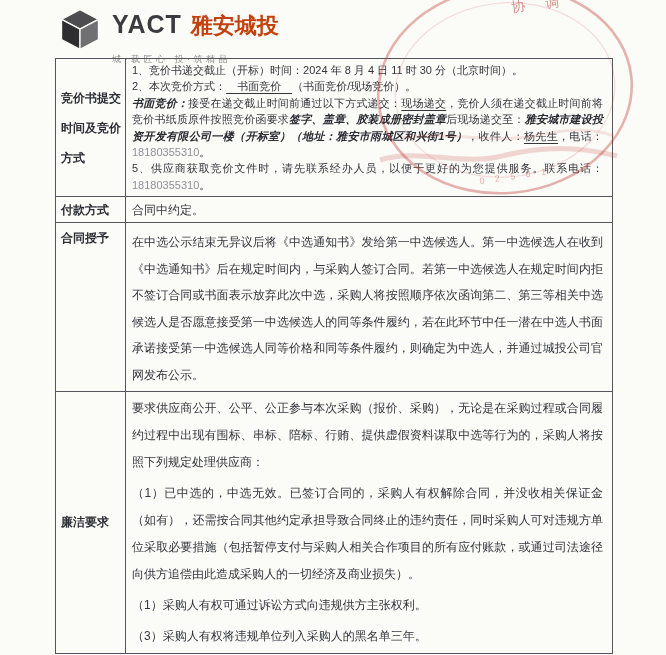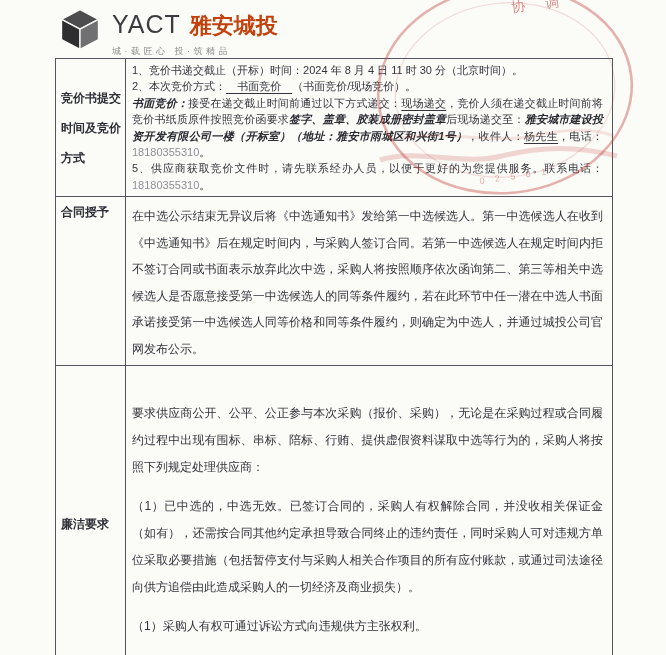--- a/index.html
+++ b/index.html
@@ -3,44 +3,44 @@
 <meta charset="utf-8">
 <style>
   html,body{margin:0;padding:0;background:#e9e9e7;}
   .page{position:relative;width:666px;height:655px;margin:0 auto;background:#fbfbf8;
         overflow:hidden;font-family:"Liberation Sans","DejaVu Sans",sans-serif;color:#34353c;}
   
   .brand{position:absolute;left:58px;top:8px;display:flex;align-items:flex-start;}
   .brand-logo{width:44px;height:44px;flex:0 0 auto;}
   .brand-text{margin-left:10px;padding-top:2px;}
   .brand-line{display:flex;align-items:baseline;}
-  .brand-acronym{font-size:25px;font-weight:400;letter-spacing:1px;color:#3c3c40;}
+  .brand-acronym{font-size:25px;font-weight:700;letter-spacing:1px;color:#3c3c40;}
   .brand-name{font-size:22px;font-weight:700;margin-left:9px;color:#c2410c;}
-  .brand-tagline{margin-top:4px;font-size:9px;color:#8d8d8d;letter-spacing:3.5px;}
+  .brand-tagline{margin-top:12px;font-size:9px;color:#8d8d8d;letter-spacing:3.5px;}
   
   .stamp{position:absolute;left:362px;top:-22px;width:286px;height:236px;pointer-events:none;z-index:5;}
   
   table.doc{position:absolute;left:55px;top:58px;width:558px;border-collapse:collapse;
             table-layout:fixed;z-index:2;}
   table.doc th,table.doc td{border:1.2px solid #54555c;vertical-align:top;background:transparent;}
   table.doc th{width:63px;font-weight:700;font-size:12px;text-align:left;padding:0 1px 0 5px;
                line-height:30px;color:#2e2f36;}
   table.doc td{padding:3px 9px 3px 6px;}
   tr.row-0{height:138px;} tr.row-1{height:26px;} tr.row-2{height:166px;} tr.row-3{height:262px;}
   tr.row-0 th{vertical-align:middle;margin-top:16px;}
   tr.row-1 th{vertical-align:middle;line-height:14px;}
   tr.row-2 th{padding-top:8px;line-height:15px;}
   tr.row-3 th{vertical-align:middle;line-height:15px;}
   tr.row-1 td{vertical-align:middle;}
   td p{margin:0;text-align:justify;}
   tr.row-0 td p{font-size:11px;line-height:16.4px;}
   tr.row-1 td p{font-size:12px;line-height:16px;}
   tr.row-2 td p{font-size:12px;line-height:26.5px;padding-top:3px;}
-  tr.row-3 td p{font-size:12px;line-height:27px;margin-top:31px;}
-  tr.row-3 td p + p{margin-top:12px;}
+  tr.row-3 td p{font-size:12px;line-height:27px;}
+  tr.row-3 td p + p{margin-top:4px;}
   .s-b{font-weight:700;color:#2b2c33;font-style:italic;}
   .s-u{text-decoration:underline;text-underline-offset:3px;}
   .s-g{color:#8f9099;}
 </style>
 </head>
 <body>
 
 <div class="page">
 
   <header class="brand">
@@ -73,20 +73,26 @@
     <tbody>
         <tr class="row-0">
           <th>竞价书提交时间及竞价方式</th>
           <td>
             <p><span>1、竞价书递交截止（开标）时间：2024 年 8 月 4 日 11 时 30 分（北京时间）。</span></p>
             <p><span>2、本次竞价方式：</span><span class="s-u">　书面竞价　</span><span>（书面竞价/现场竞价）。</span></p>
             <p><span class="s-b">书面竞价：</span><span>接受在递交截止时间前通过以下方式递交：</span><span class="s-u">现场递交</span><span>，竞价人须在递交截止时间前将竞价书纸质原件按照竞价函要求</span><span class="s-b">签字、盖章、胶装成册密封盖章</span><span>后现场递交至：</span><span class="s-b">雅安城市建设投资开发有限公司一楼（开标室）（地址：雅安市雨城区和兴街1号）</span><span>，收件人：</span><span class="s-u">杨先生</span><span>，电话：</span><span class="s-g">18180355310</span><span>。</span></p>
             <p><span>5、供应商获取竞价文件时，请先联系经办人员，以便于更好的为您提供服务。联系电话：</span><span class="s-g">18180355310</span><span>。</span></p>
           </td>
         </tr>
+        <tr class="row-1">
+          <th>付款方式</th>
+          <td>
+            <p><span>合同中约定。</span></p>
+          </td>
+        </tr>
         <tr class="row-2">
           <th>合同授予</th>
           <td>
             <p><span>在中选公示结束无异议后将《中选通知书》发给第一中选候选人。第一中选候选人在收到《中选通知书》后在规定时间内，与采购人签订合同。若第一中选候选人在规定时间内拒不签订合同或书面表示放弃此次中选，采购人将按照顺序依次函询第二、第三等相关中选候选人是否愿意接受第一中选候选人的同等条件履约，若在此环节中任一潜在中选人书面承诺接受第一中选候选人同等价格和同等条件履约，则确定为中选人，并通过城投公司官网发布公示。</span></p>
           </td>
         </tr>
         <tr class="row-3">
           <th>廉洁要求</th>
           <td>
             <p><span>要求供应商公开、公平、公正参与本次采购（报价、采购），无论是在采购过程或合同履约过程中出现有围标、串标、陪标、行贿、提供虚假资料谋取中选等行为的，采购人将按照下列规定处理供应商：</span></p>

